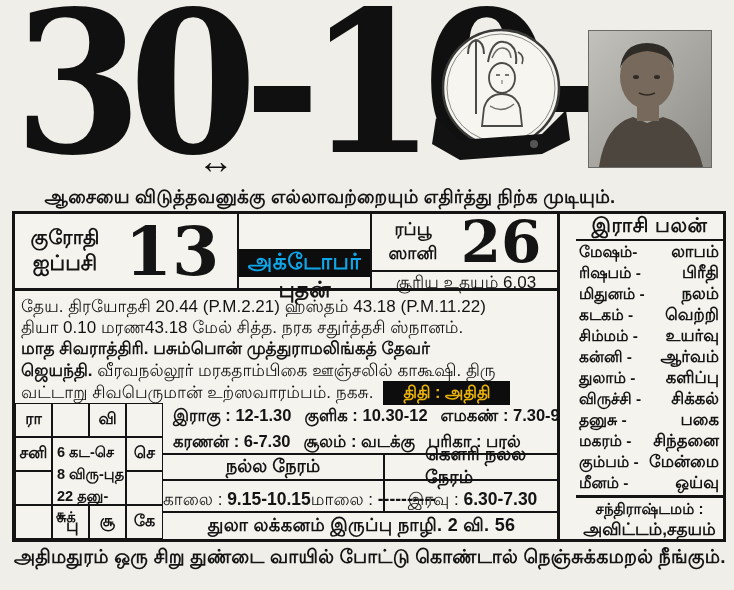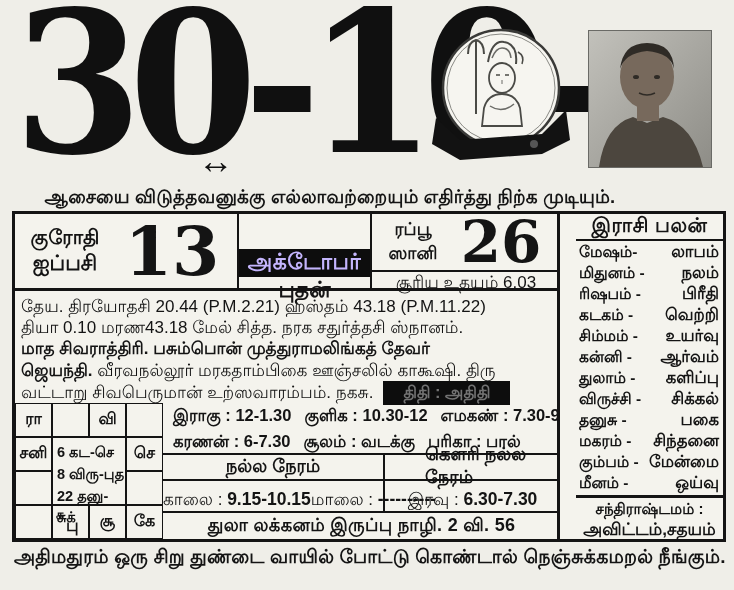--- a/index.html
+++ b/index.html
@@ -46,33 +46,33 @@
   .chandra-value { font-size:17px; font-weight:900; }
 
   .head-row { position:absolute; left:0; top:0; width:545px; height:77px;
     border-bottom:3px solid #141414; display:flex; }
   .cell-tamil { width:224px; border-right:2.5px solid #141414; display:flex; align-items:center; padding:2px 4px; }
   .cell-tamil .labels { width:92px; text-align:center; line-height:1.25; }
   .lbl-samvatsaram { font-size:20px; font-weight:bold; }
   .lbl-month-ta { font-size:21px; font-weight:900; }
   .big-13 { flex:1; text-align:center; font-family:"DejaVu Serif",serif; font-weight:bold; font-size:68px; line-height:70px; }
   .cell-month { width:133px; border-right:2.5px solid #141414; display:flex; flex-direction:column; }
-  .month-bar { height:37px; background:#0d0d0d; color:#c4b5fd; display:flex; align-items:center; justify-content:center;
+  .month-bar { height:37px; background:#0d0d0d; color:#0ea5e9; display:flex; align-items:center; justify-content:center;
     font-size:22px; font-weight:900; letter-spacing:.5px;margin-top:35px; }
   .weekday { flex:1; display:flex; align-items:center; justify-content:center; font-size:22px; font-weight:900; }
   .cell-islamic { flex:1; display:flex; flex-direction:column; }
   .islamic-top { flex:1; display:flex; align-items:center; padding:0 6px; }
   .islamic-month { width:70px; text-align:center; font-size:17.5px; font-weight:bold; line-height:1.35; }
   .big-26 { flex:1; text-align:center; font-family:"DejaVu Serif",serif; font-weight:bold; font-size:58px; line-height:56px; }
   .sunrise { height:25px; border-top:2.5px solid #141414; text-align:center; font-size:17px; padding-top:1px; }
 
   .para { position:absolute; left:0; top:80px; width:545px; height:106px; padding:2px 4px 0 6px;
     font-size:17px; line-height:21.2px; white-space:nowrap; }
   .para .bold { font-weight:bold; }
-  .tithi-badge { display:inline-block; background:#0d0d0d; color:#737373; font-weight:bold;
+  .tithi-badge { display:inline-block; background:#0d0d0d; color:#eab308; font-weight:bold;
     font-size:16.5px; padding:1px 20px 2px; margin-left:10px; vertical-align:middle; }
 
   .bottom-area { position:absolute; left:0; top:189px; width:545px; bottom:0; }
   .planet-chart { position:absolute; left:0; top:0; bottom:0; width:148px;
     display:grid; grid-template-columns:repeat(4,1fr); grid-template-rows:repeat(4,1fr); }
   .pc-cell { border:1.2px solid #141414; display:flex; align-items:center; justify-content:center;
     font-size:16px; font-weight:bold; }
   .pc-center { grid-column:2/4; grid-row:2/4; align-items:flex-start; justify-content:flex-start;
     flex-direction:column; padding:4px 0 0 4px; font-size:14.5px; line-height:1.5; }
   .pc-sub { position:relative; }
@@ -242,26 +242,26 @@
     </div>
 
     <div class="rasi-col">
       <div class="rasi-title">இராசி பலன்</div>
       <div class="rasi-rows">
         <div class="rasi-row">
             <span class="rasi-name">மேஷம்-</span>
             <span class="rasi-val">லாபம்</span>
           </div>
         <div class="rasi-row">
+            <span class="rasi-name">ரிஷபம் -</span>
+            <span class="rasi-val">பிரீதி</span>
+          </div>
+        <div class="rasi-row">
             <span class="rasi-name">மிதுனம் -</span>
             <span class="rasi-val">நலம்</span>
-          </div>
-        <div class="rasi-row">
-            <span class="rasi-name">ரிஷபம் -</span>
-            <span class="rasi-val">பிரீதி</span>
           </div>
         <div class="rasi-row">
             <span class="rasi-name">கடகம் -</span>
             <span class="rasi-val">வெற்றி</span>
           </div>
         <div class="rasi-row">
             <span class="rasi-name">சிம்மம் -</span>
             <span class="rasi-val">உயர்வு</span>
           </div>
         <div class="rasi-row">

